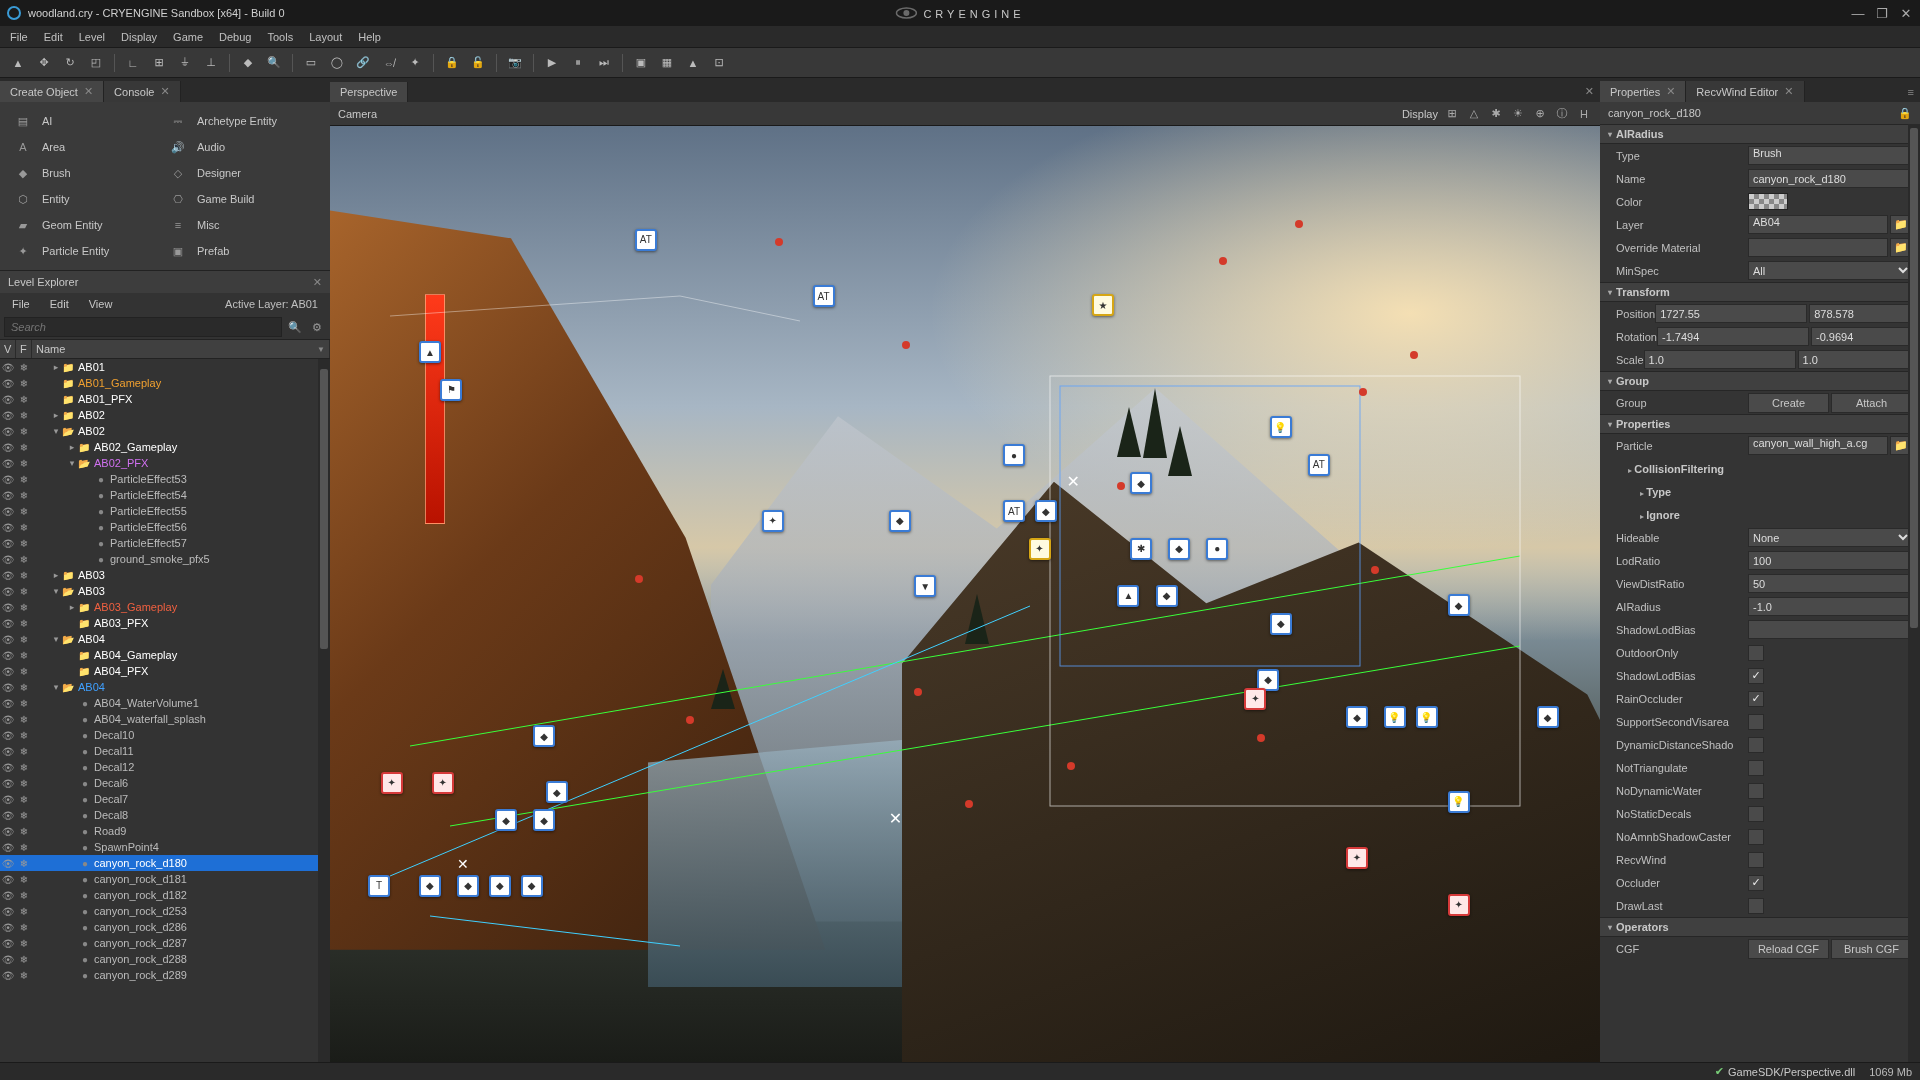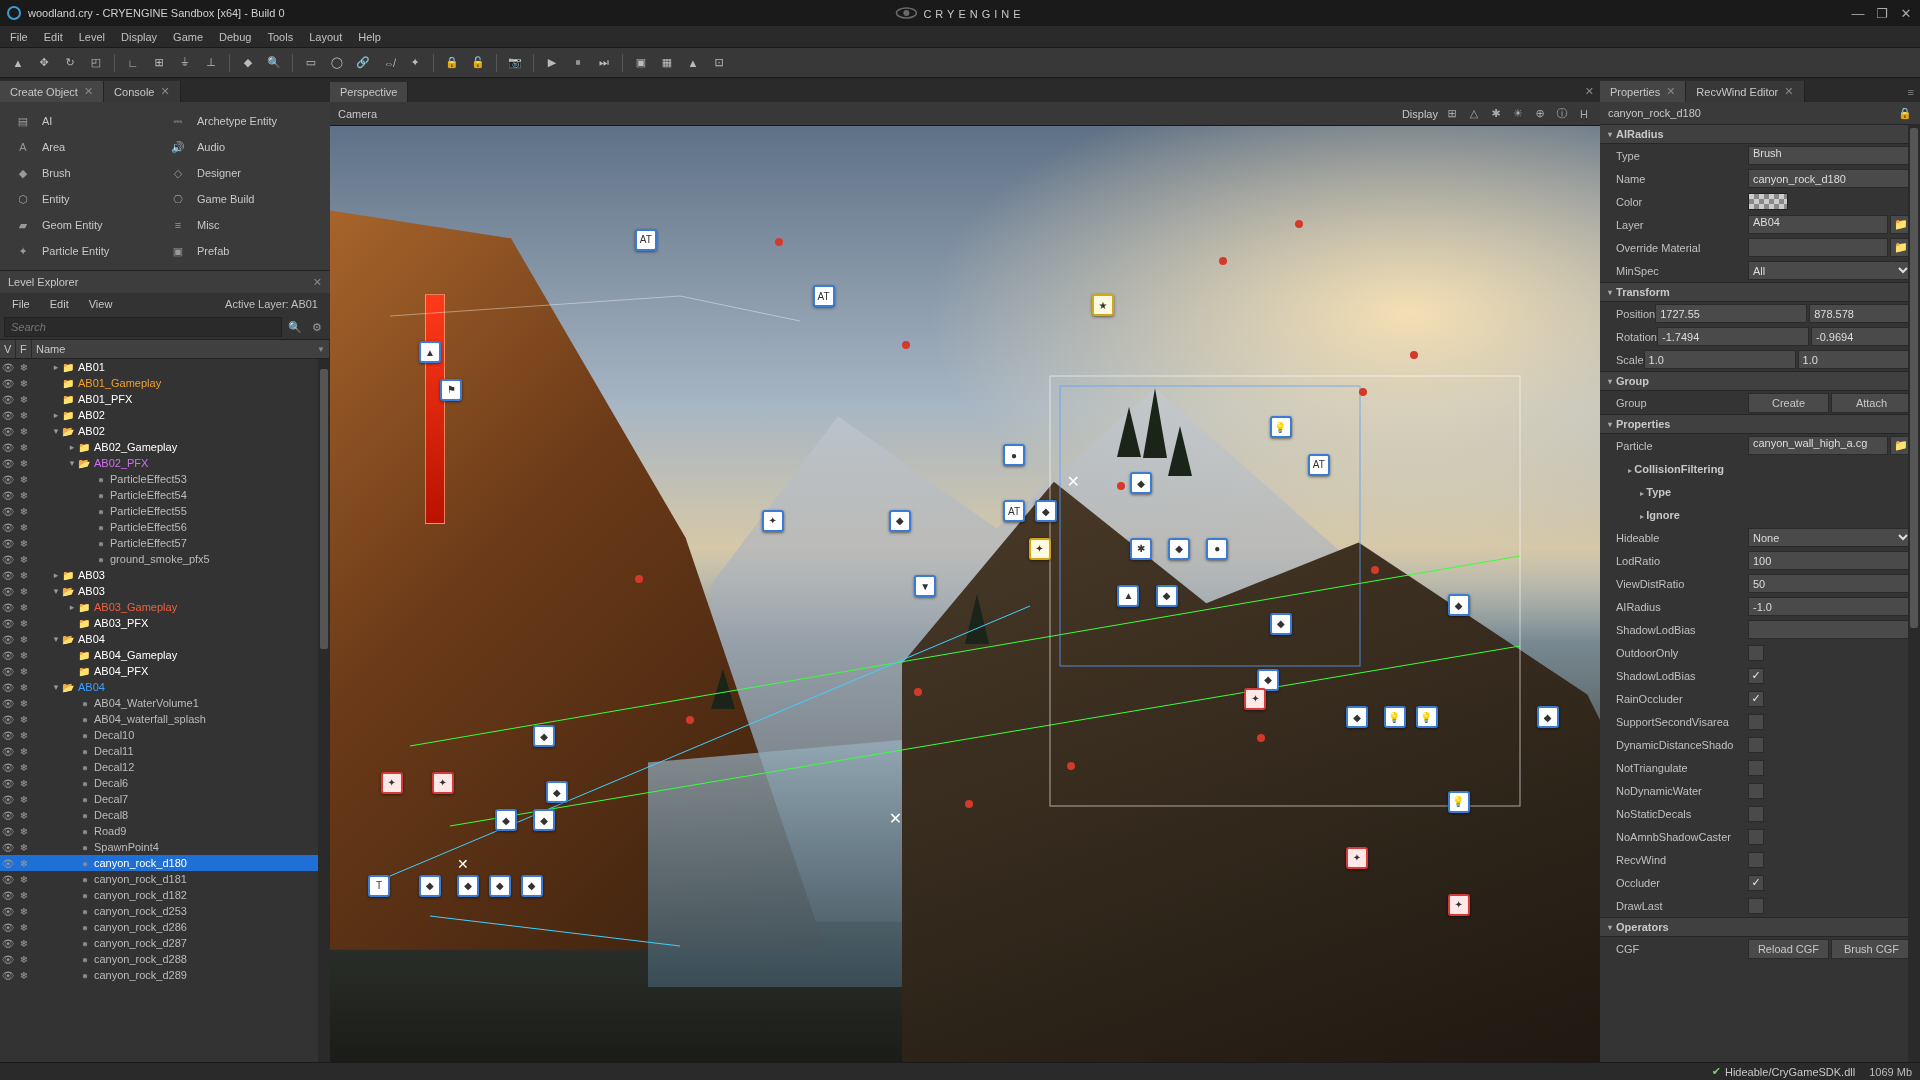--- a/index.html
+++ b/index.html
@@ -931,16 +931,16 @@
       <div class="scrollbar-v">
           <div class="thumb" style="top:4px;height:500px"></div>
         </div>
     </div>
   </div>
 </div>
 
 <div class="statusbar">
   <div class="seg">
       <span style="color:#7c7">✔</span>
-      <span>Hideable/CryGameSDK.dll</span>
+      <span>GameSDK/Perspective.dll</span>
     </div>
   <div class="seg">1069 Mb</div>
 </div>
 
 </body></html>

